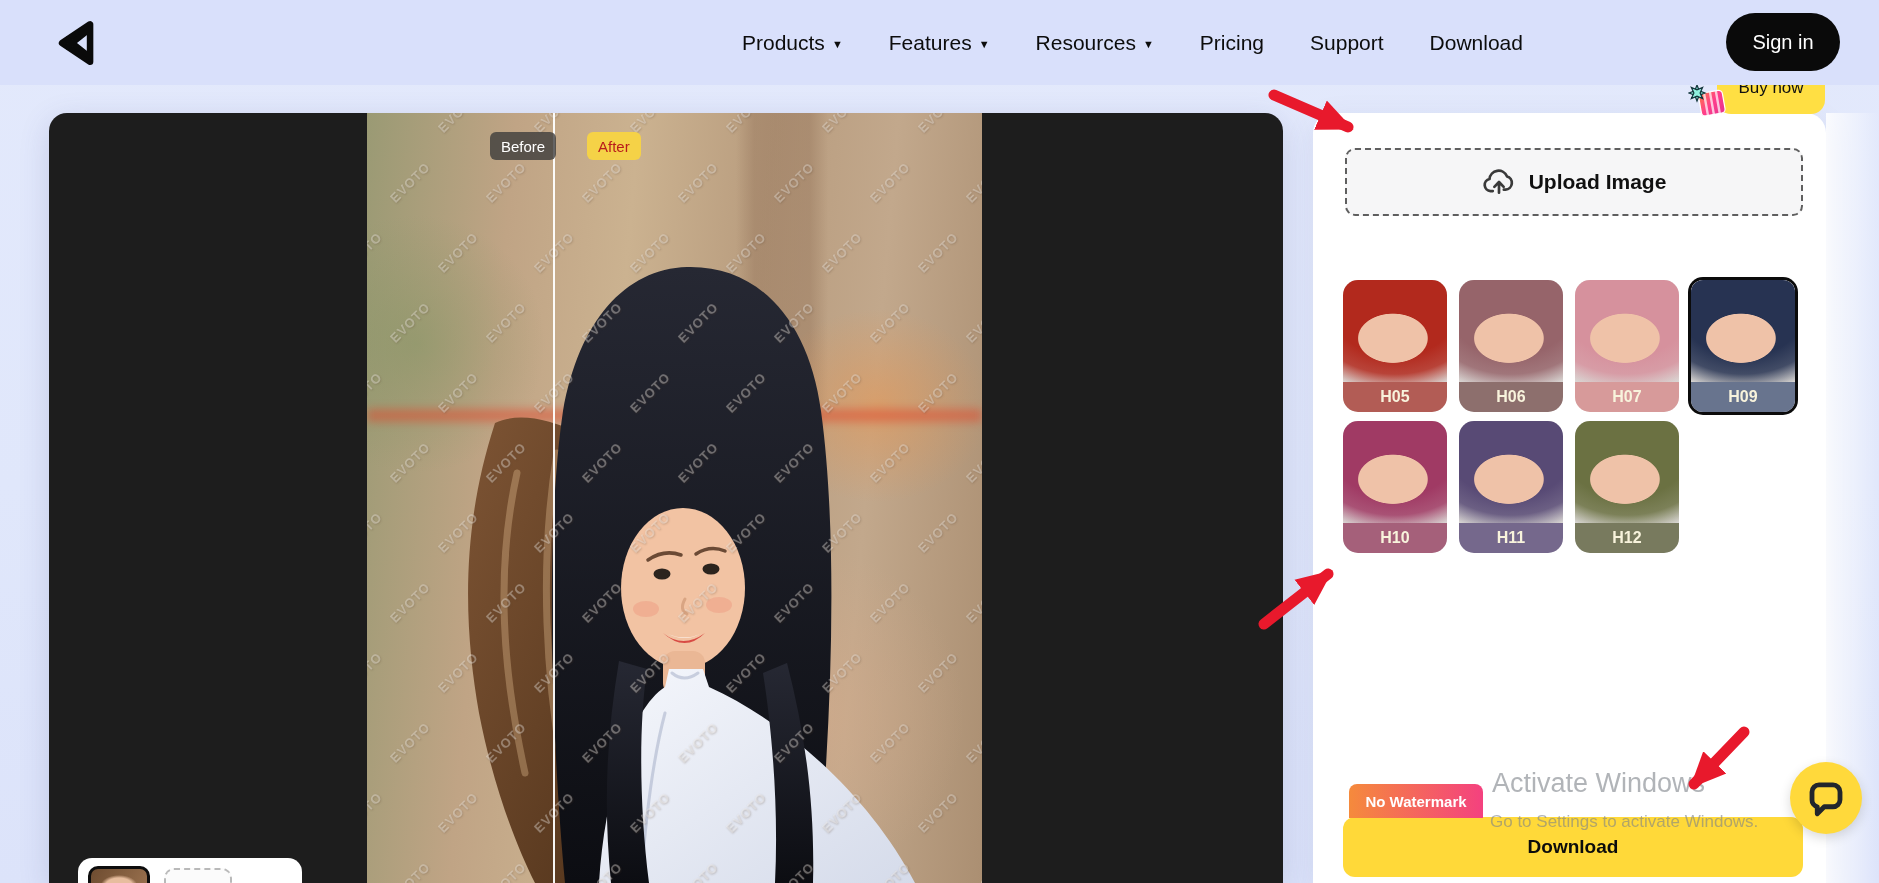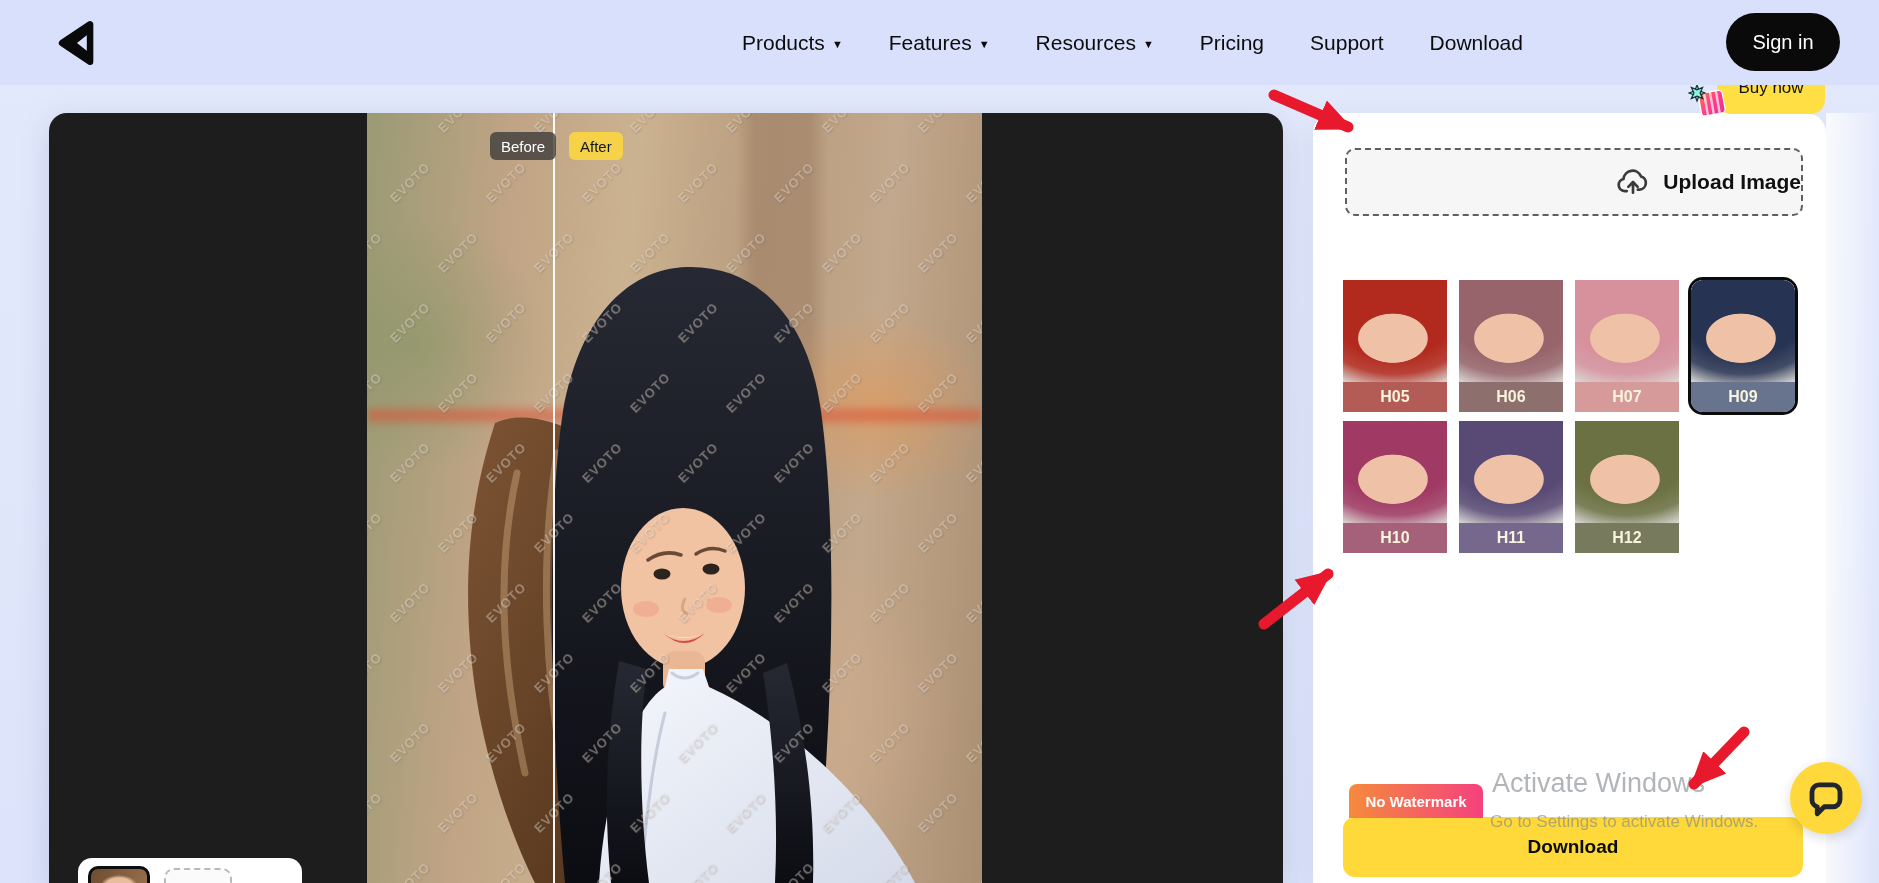--- a/index.html
+++ b/index.html
@@ -32,37 +32,37 @@
       linear-gradient(90deg, rgba(0,0,0,0) 60%, rgba(150,118,92,.45) 63% 72%, rgba(0,0,0,0) 75%),
       linear-gradient(95deg,#9a9a74 0%,#c0a485 22%,#cbb290 40%,#b89c7e 60%,#c2a88c 78%,#ab8f72 100%);}
   .red-streak{position:absolute;left:0;top:296px;width:100%;height:13px;background:rgba(224,72,44,.5);filter:blur(4px);}
   .figure{position:absolute;left:0;top:0;width:615px;height:770px;}
   .wm-layer{position:absolute;left:0;top:0;width:615px;height:770px;pointer-events:none;overflow:hidden;}
   .wm{position:absolute;transform:rotate(-45deg);font-size:13px;font-weight:700;letter-spacing:1px;
       color:rgba(252,250,246,.34);text-shadow:0 1px 2px rgba(90,70,50,.28);}
   .divider{position:absolute;left:186px;top:0;width:2px;height:770px;background:rgba(255,255,255,.95);cursor:ew-resize;}
   .pill{position:absolute;top:19px;height:28px;border-radius:6px;font-size:15px;display:flex;align-items:center;justify-content:center;padding:0 11px;}
   .pill-before{left:107px;background:rgba(58,58,58,.78);color:#fff;margin-left:16px;}
-  .pill-after{left:202px;background:#f5d247;color:#0f172a;text-align:center;}
+  .pill-after{left:220px;background:#f5d247;color:#b91c1c;text-align:center;}
   .tray{position:absolute;left:29px;top:745px;width:224px;height:46px;background:#fff;border-radius:14px;}
   .tray-thumb{position:absolute;left:10px;top:8px;width:62px;height:34px;border-radius:10px;border:3px solid #0d0d0d;
       background:radial-gradient(60% 70% at 50% 60%, #e7bd9e 0 40%, rgba(0,0,0,0) 55%),linear-gradient(120deg,#6e4c30,#9c7350);}
   .tray-add{position:absolute;left:86px;top:10px;width:68px;height:30px;border-radius:10px;border:2px dashed #b9b9b9;background:#fbfbfb;}
 
   
   .panel{position:absolute;left:1313px;top:113px;width:513px;height:770px;background:#fff;
          border-radius:20px 20px 0 0;z-index:6;box-shadow:0 8px 30px rgba(70,80,140,.10);}
   .upload{position:absolute;left:32px;top:35px;width:458px;height:68px;border:2px dashed #5f5f5f;border-radius:10px;
-          background:#f6f6f7;display:flex;align-items:center;justify-content:flex-end;gap:13px;cursor:pointer;}
+          background:#f6f6f7;display:flex;align-items:center;justify-content:center;gap:13px;cursor:pointer;}
   .upload-label{font-size:21px;font-weight:700;color:#101010;}
   .swatch-partial{position:absolute;left:30px;top:135px;width:452px;display:flex;gap:12px;}
   .label-only{width:104px;height:25px;border-radius:8px;color:#f8f3dc;font-weight:700;font-size:15px;
               display:flex;align-items:center;justify-content:center;cursor:pointer;}
   .swatch-grid{position:absolute;left:30px;top:167px;width:452px;display:flex;flex-wrap:wrap;gap:9px 12px;}
-  .swatch{width:104px;height:132px;border-radius:0;overflow:hidden;position:relative;cursor:pointer;background:#eee;}
+  .swatch{width:104px;height:132px;border-radius:15px;overflow:hidden;position:relative;cursor:pointer;background:#eee;}
   .swatch.selected{box-shadow:0 0 0 3px #0b0b0b;border-radius:12px;}
   .swatch-img{position:absolute;left:0;top:0;width:104px;height:104px;}
   .swatch-label{position:absolute;left:0;bottom:0;width:104px;height:30px;color:#f8f3dc;font-weight:700;font-size:16px;
                 display:flex;align-items:center;justify-content:center;}
   .nowm{position:absolute;left:36px;top:671px;width:134px;height:34px;border-radius:8px 8px 0 0;
         background:linear-gradient(90deg,#f58a3c,#f4417f);color:#fff;font-weight:700;font-size:15px;
         display:flex;align-items:center;justify-content:center;z-index:2;}
   .download{position:absolute;left:30px;top:704px;width:460px;height:60px;border-radius:12px;background:#ffd939;
             color:#0c0c0c;font-weight:700;font-size:19px;display:flex;align-items:center;justify-content:center;cursor:pointer;}
   .right-glow{position:absolute;left:1826px;top:113px;width:53px;height:770px;

